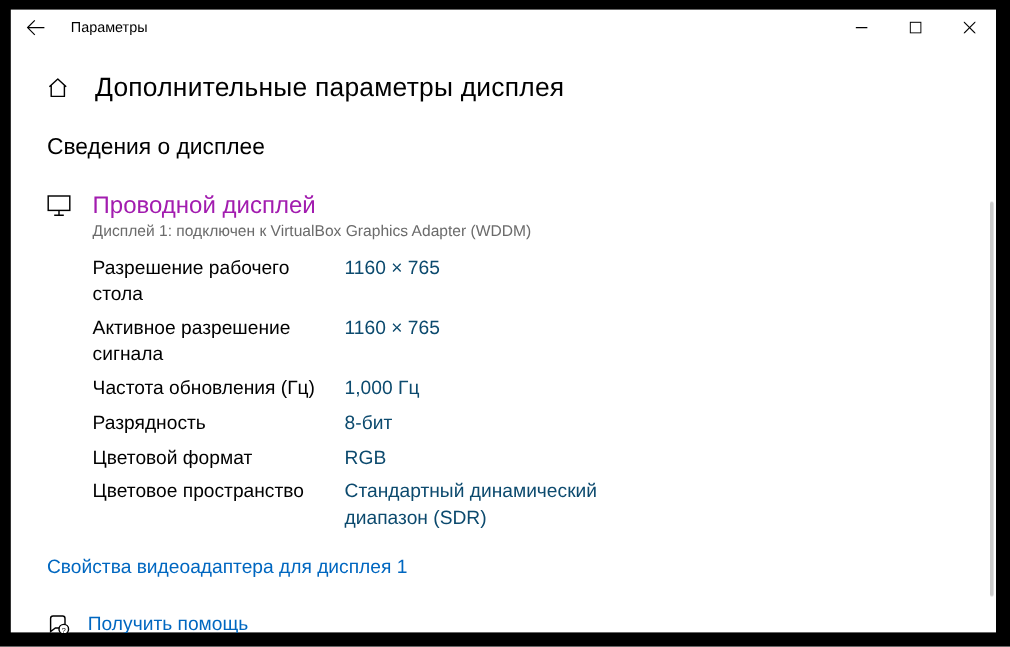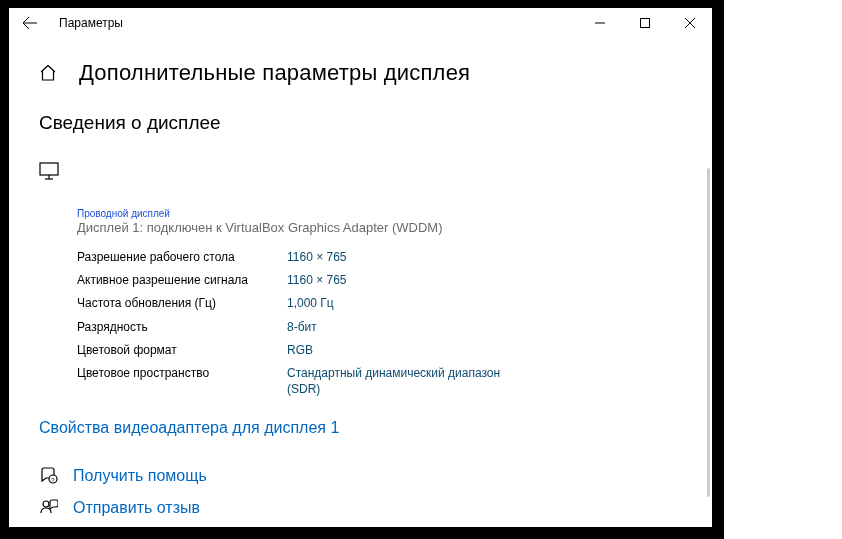--- a/index.html
+++ b/index.html
@@ -1,18 +1,18 @@
 <!DOCTYPE html>
 <html><head>
 <meta charset="utf-8">
 <style>
   * { box-sizing: border-box; margin: 0; padding: 0; }
   html, body { width: 842px; height: 539px; overflow: hidden; font-family: "Segoe UI", Arial, sans-serif; background: #fff; }
   .outer {
-    width: 724px; height: 539px; background: #000; padding: 8px 12px 12px 9px;
+    width: 842px; height: 539px; background: #000; padding: 8px 12px 12px 9px;
   }
   .window {
     width: 100%; height: 100%; background: #fff; position: relative; display: flex; flex-direction: column;
   }
   .titlebar {
     height: 30px; display: flex; align-items: center; font-size: 12px; color: #000;
   }
   .titlebar .back {
     width: 42px; display: flex; align-items: center; justify-content: center; height: 100%;
   }
@@ -26,24 +26,24 @@
     flex: 1; padding: 0 0 0 30px; overflow-y: auto; overflow-x: hidden;
   }
   .header-row { display: flex; align-items: center; margin-top: 22px; margin-bottom: 26px; }
   .home-icon { width: 20px; height: 20px; margin-right: 20px; display: flex; align-items: center; }
   .home-icon svg { width: 18px; height: 18px; }
   h1.page-title { font-weight: 400; font-size: 22px; letter-spacing: 0.2px; color: #000; }
   h2.section-title { font-weight: 400; font-size: 19px; color: #000; margin-bottom: 26px; }
   .display-block { display: flex; align-items: flex-start; margin-bottom: 14px; }
   .monitor-icon { width: 22px; margin-right: 16px; margin-top: 2px; }
   .monitor-icon svg { width: 20px; height: 18px; }
-  .display-text .line1 { font-size: 10px; color: #1d4ed8; margin-top: 48px; }
+  .display-text .line1 { font-size: 20px; color: #a21caf; }
   .display-text .line2 { font-size: 13px; color: #6b6b6b; margin-top: 1px; }
   .spec-table { margin-left: 38px; margin-bottom: 16px; }
-  .spec-row { display: flex; font-size: 12px; color: #000; margin-bottom: 7px; line-height: 1.35; }
+  .spec-row { display: flex; font-size: 16px; color: #000; margin-bottom: 7px; line-height: 1.35; }
   .spec-label { width: 210px; flex-shrink: 0; }
   .spec-value { color: #0c4a6e; max-width: 220px; }
   a.link { color: #0067c0; text-decoration: none; font-size: 16px; display: inline-block; }
   .adapter-link { margin-left: 0; margin-top: 6px; }
   .footer-links { margin-top: 30px; }
   .footer-link-row { display: flex; align-items: center; margin-bottom: 14px; }
   .footer-link-row .icon { width: 20px; margin-right: 14px; display: flex; align-items: center; justify-content: center; }
   .footer-link-row .icon svg { width: 18px; height: 18px; }
   .scrollbar {
     width: 3px; background: #ccc; position: absolute; right: 2px; top: 130px; bottom: 30px; border-radius: 2px;

